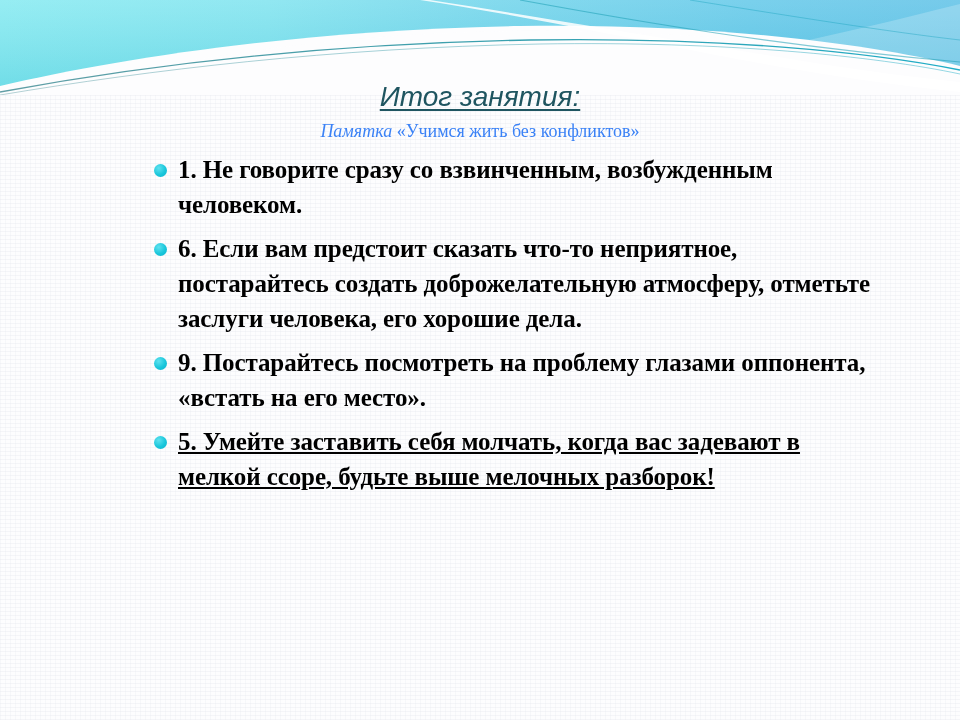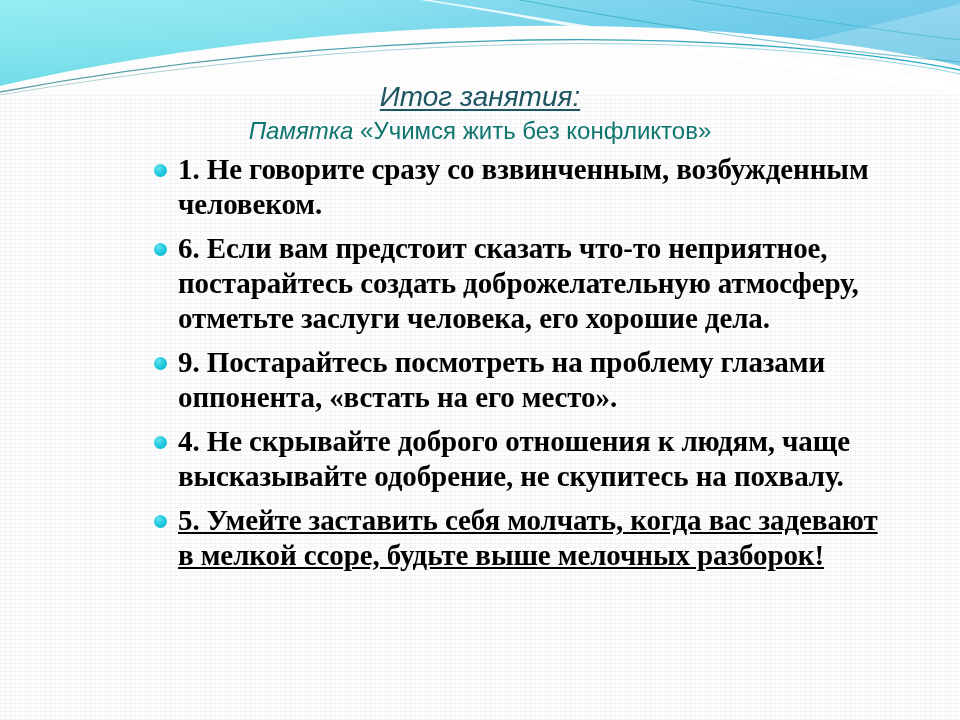--- a/index.html
+++ b/index.html
@@ -61,25 +61,25 @@
     font-style: italic;
     font-weight: 400;
     font-size: 28px;
     line-height: 34px;
     color: #1f5560;
     text-decoration: underline;
     text-underline-offset: 3px;
     white-space: nowrap;
   }
   .title-line2 {
-    font-family: Liberation Sans, sans-serif;
+    font-family: Liberation Serif, serif;
     font-weight: 400;
-    font-size: 24px;
+    font-size: 18px;
     line-height: 34px;
-    color: #0f766e;
+    color: #3b82f6;
     white-space: nowrap;
   }
   .title-line2 .pamyatka {
     font-style: italic;
   }
 
   
   .bullet-list {
     position: absolute;
     top: 152px;
@@ -88,21 +88,21 @@
     margin: 0;
     padding: 0;
     list-style: none;
   }
   .bullet-item {
     position: relative;
     padding-left: 30px;
     margin-bottom: 9px;
     font-family: "Liberation Serif", "DejaVu Serif", serif;
     font-weight: bold;
-    font-size: 29px;
+    font-size: 25px;
     line-height: 35px;
     color: #000000;
     letter-spacing: -0.1px;
   }
   .bullet-item:last-child {
     margin-bottom: 16px;
     text-decoration: underline;
   }
   .bullet-dot {
     position: absolute;
@@ -176,21 +176,17 @@
     <li class="bullet-item">
       <span class="bullet-dot"></span>
       <span class="bullet-text">6. Если вам предстоит сказать что-то неприятное, постарайтесь создать доброжелательную атмосферу, отметьте заслуги человека, его хорошие дела.</span>
     </li>
     <li class="bullet-item">
       <span class="bullet-dot"></span>
       <span class="bullet-text">9. Постарайтесь посмотреть на проблему глазами оппонента,  «встать на его место».</span>
     </li>
     <li class="bullet-item">
       <span class="bullet-dot"></span>
-      <span class="bullet-text">4. Не скрывайте доброго отношения к людям, чаще высказывайте одобрение,  не скупитесь на похвалу.</span>
-    </li>
-    <li class="bullet-item">
-      <span class="bullet-dot"></span>
       <span class="bullet-text">5. Умейте заставить себя молчать, когда вас задевают в мелкой ссоре, будьте выше мелочных разборок!</span>
     </li>
   </ul>
 
 </div>
 
 </body></html>

